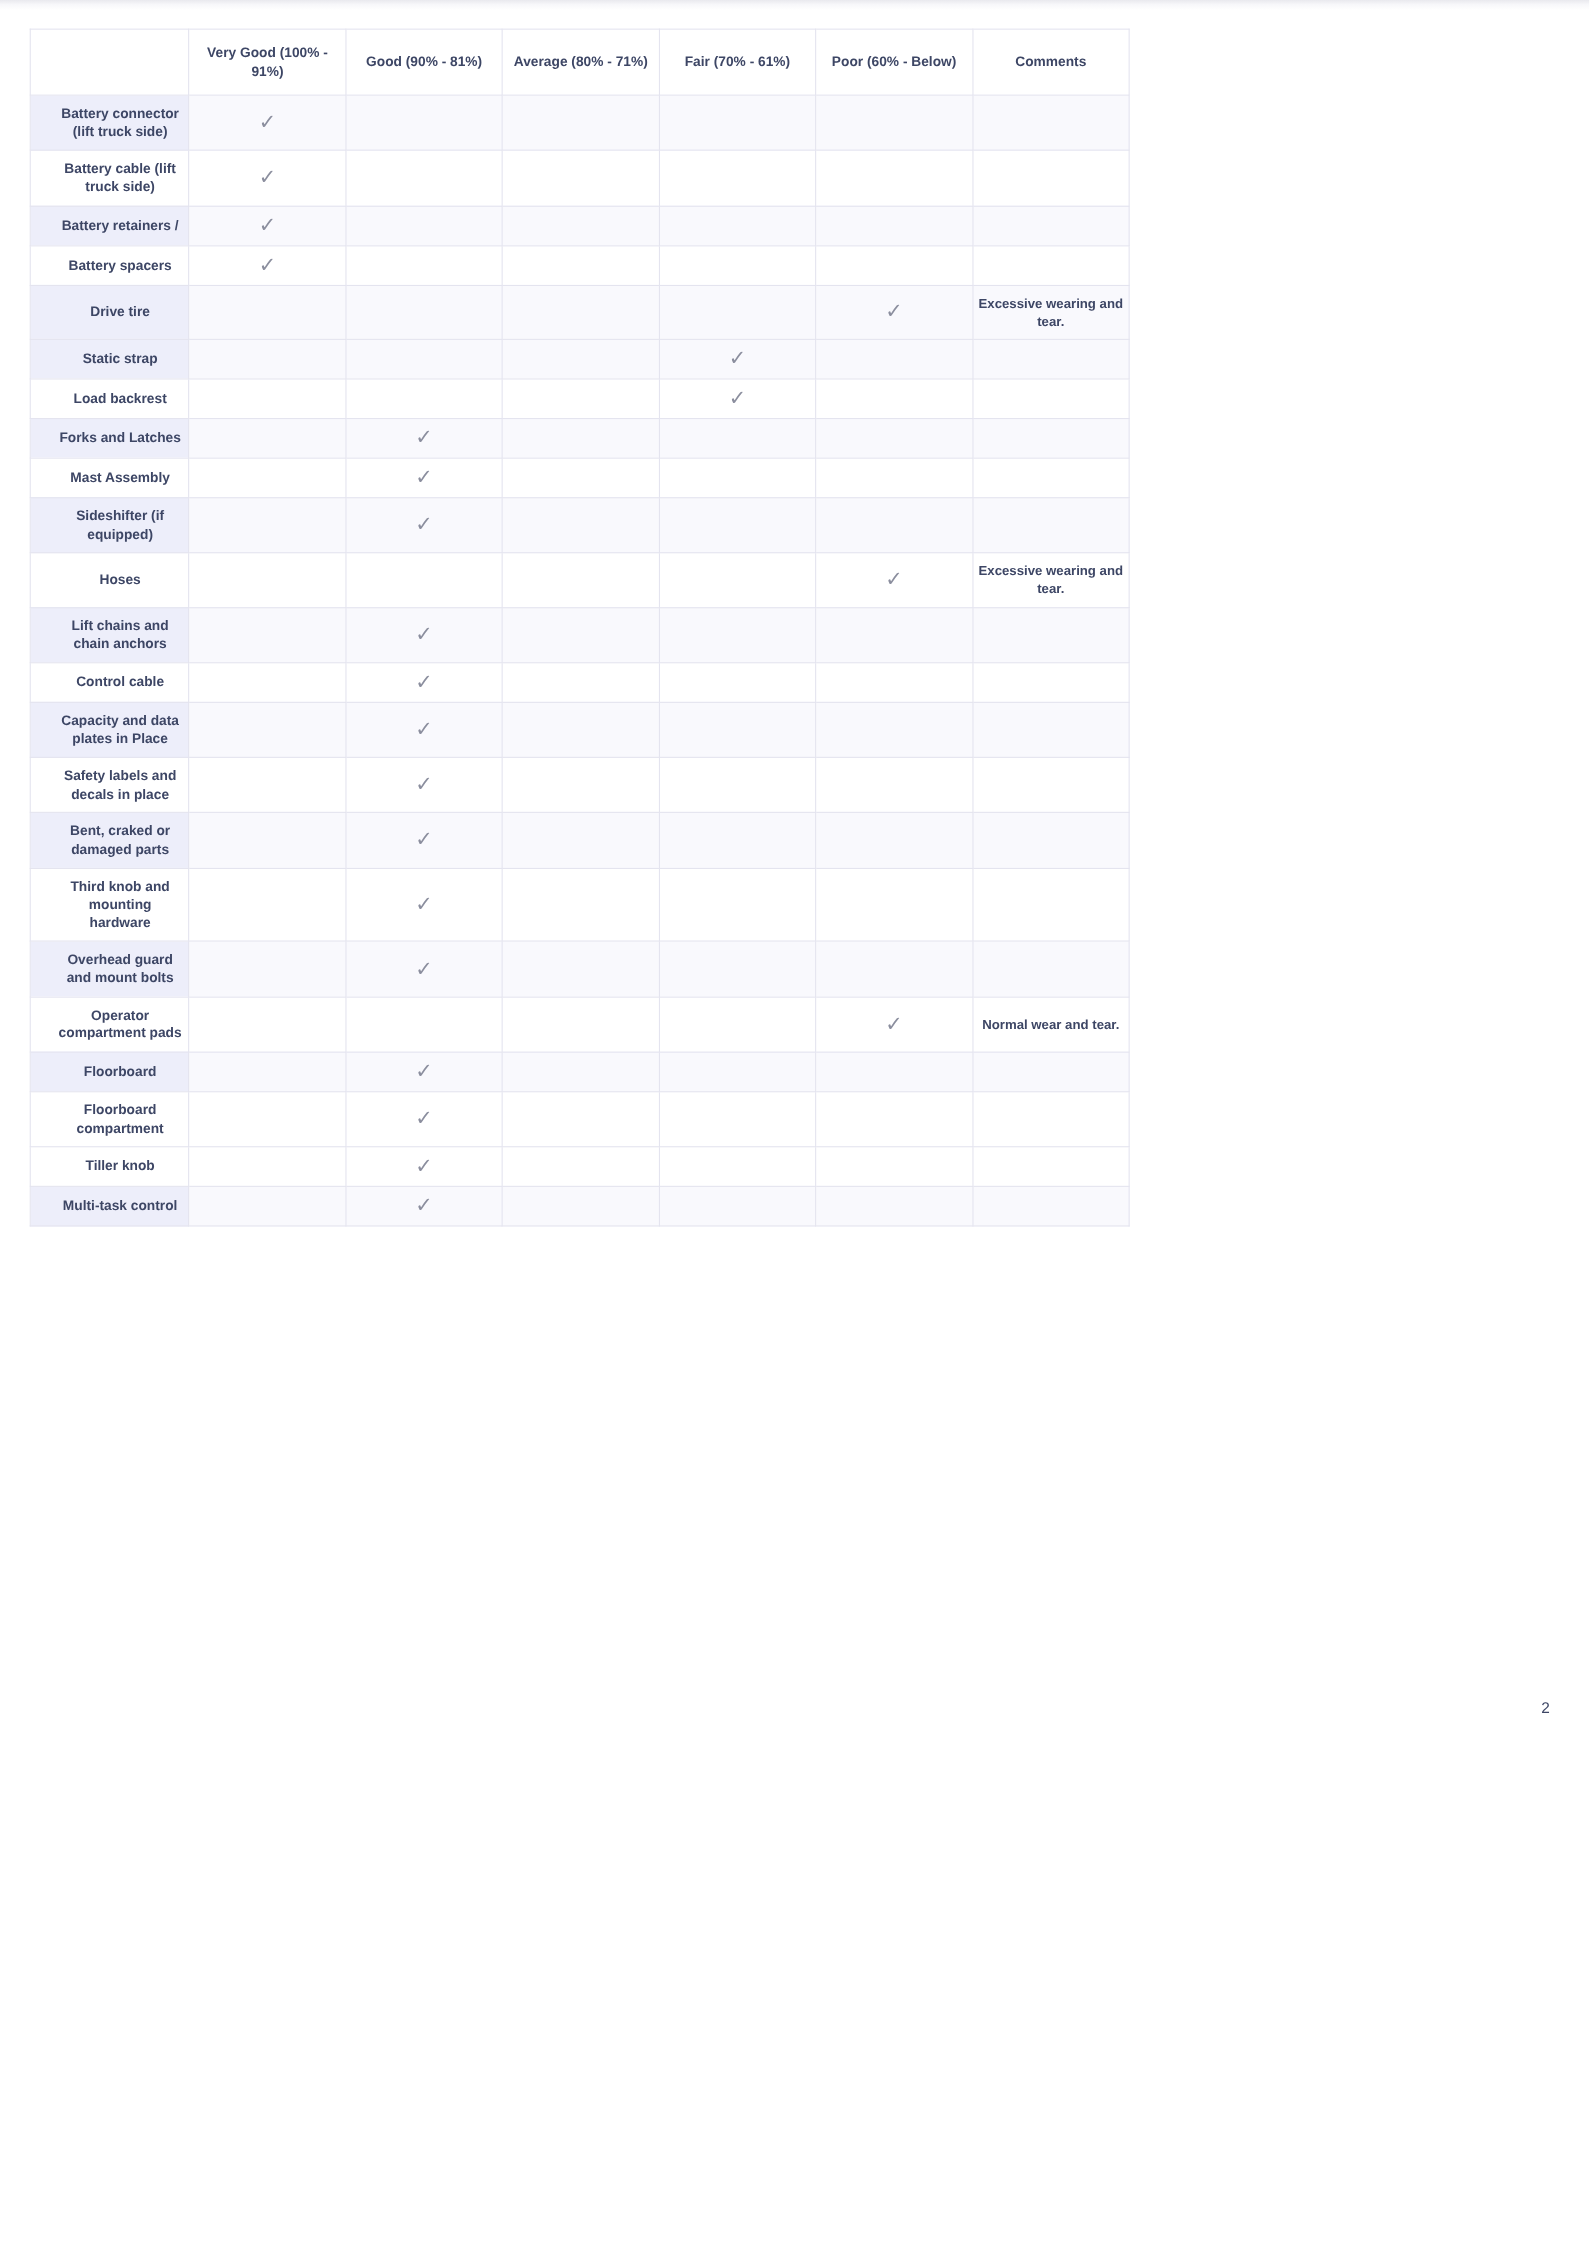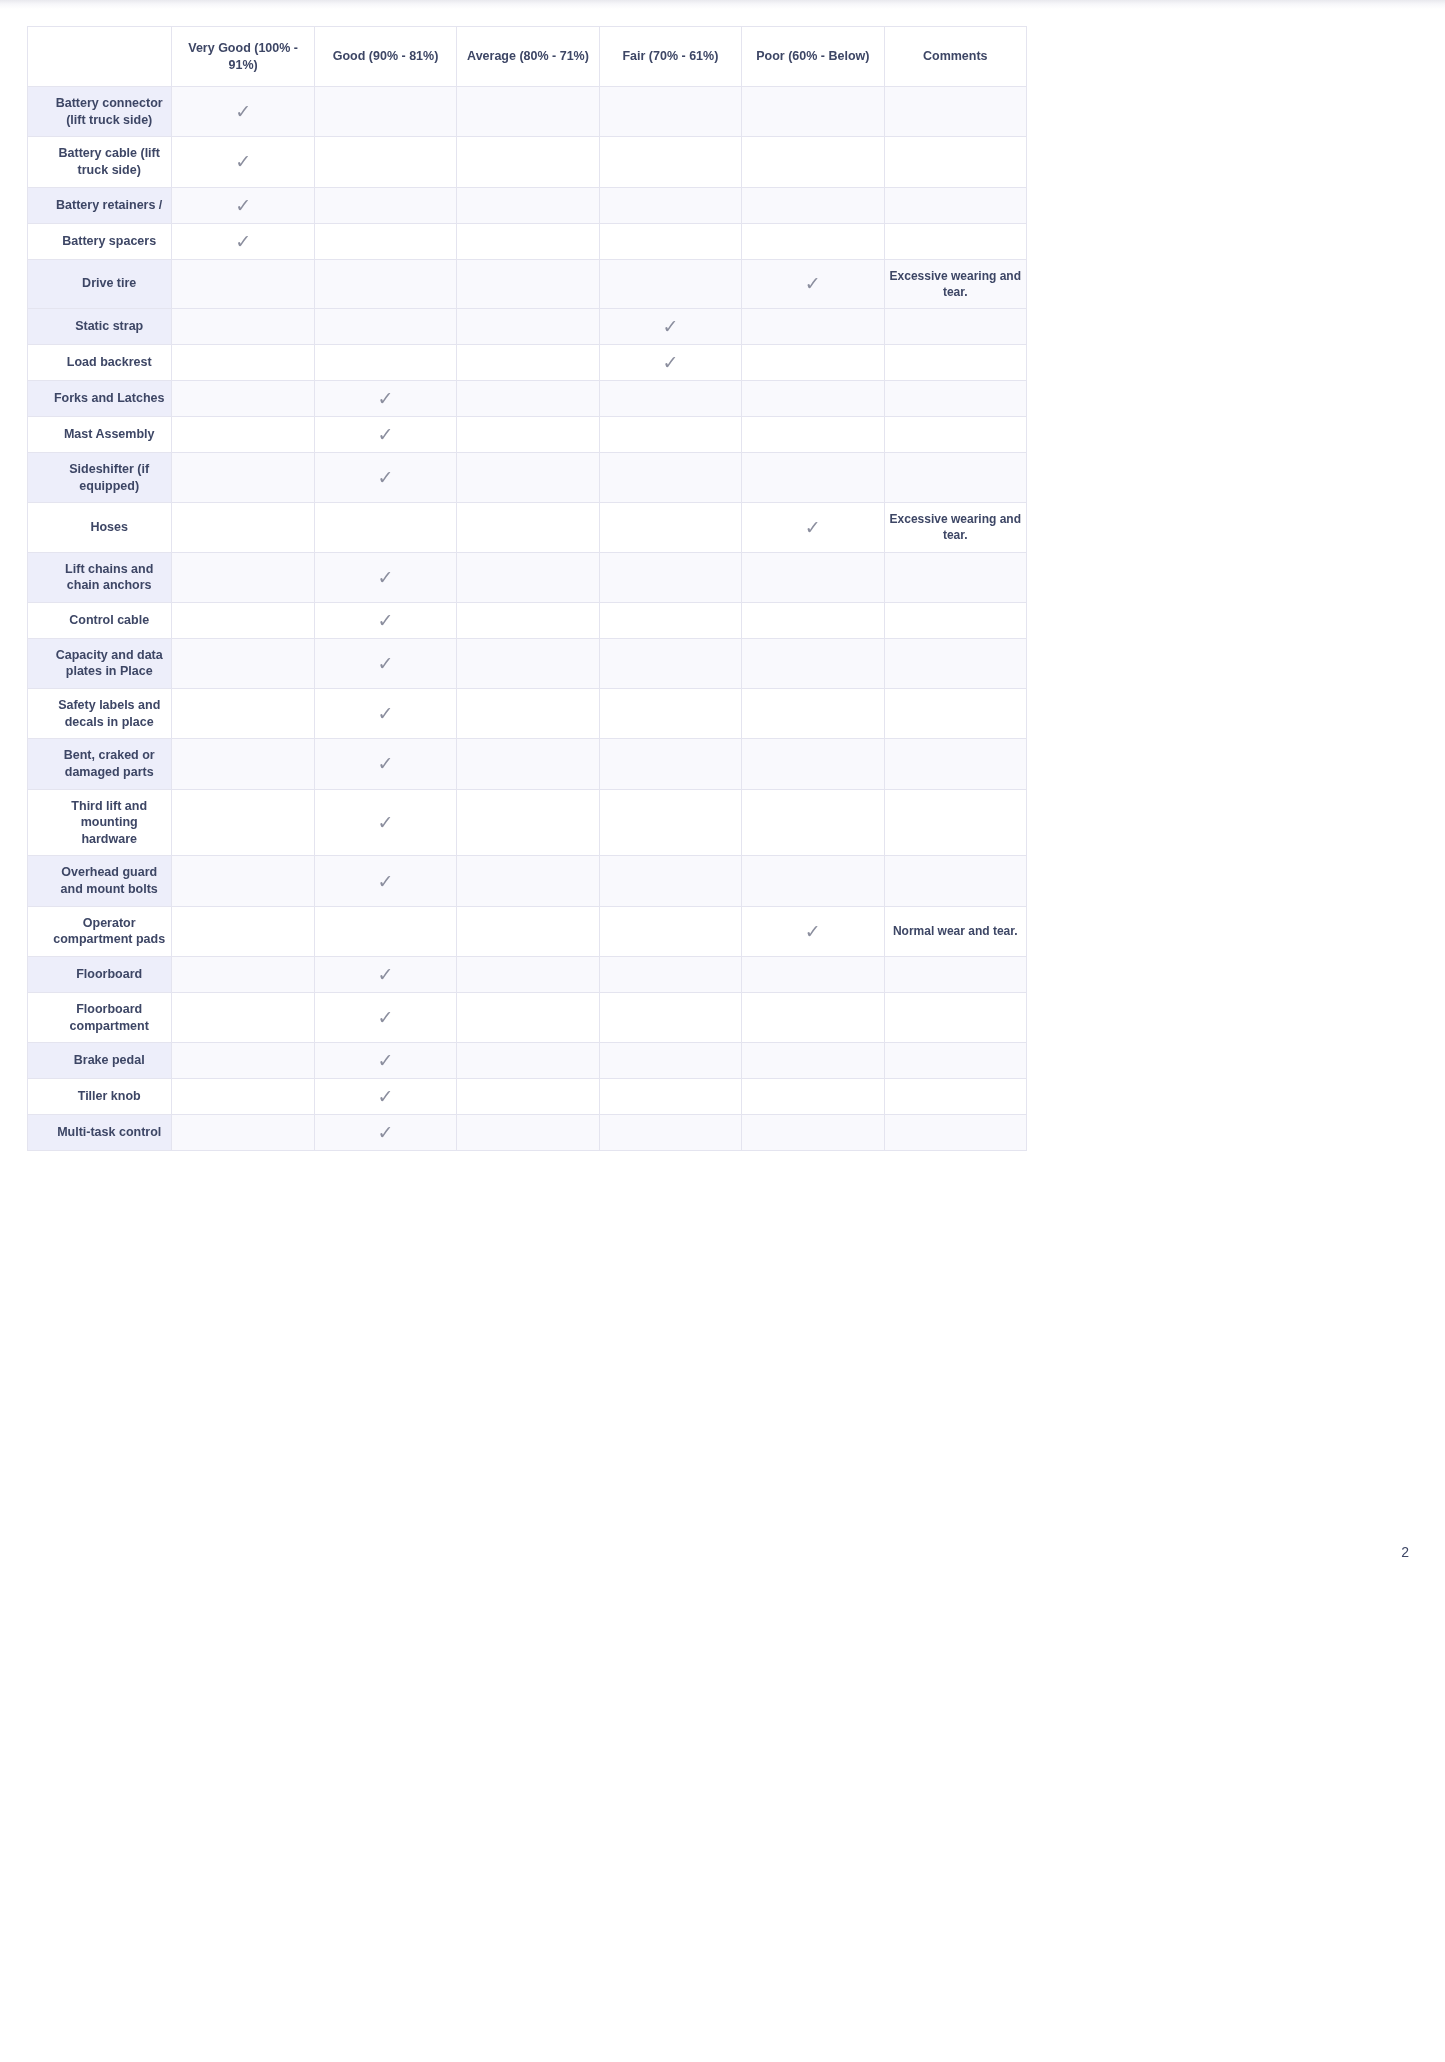--- a/index.html
+++ b/index.html
@@ -277,21 +277,21 @@
           <tr class="odd">
             <td class="rowlabel">Bent, craked or damaged parts</td>
             <td class="cell"></td>
             <td class="cell"><span class="check">✓</span></td>
             <td class="cell"></td>
             <td class="cell"></td>
             <td class="cell"></td>
             <td class="cell comment-text"></td>
           </tr>
           <tr class="even">
-            <td class="rowlabel">Third lift and mounting hardware</td>
+            <td class="rowlabel">Third knob and mounting hardware</td>
             <td class="cell"></td>
             <td class="cell"><span class="check">✓</span></td>
             <td class="cell"></td>
             <td class="cell"></td>
             <td class="cell"></td>
             <td class="cell comment-text"></td>
           </tr>
           <tr class="odd">
             <td class="rowlabel">Overhead guard and mount bolts</td>
             <td class="cell"></td>
@@ -314,29 +314,20 @@
             <td class="rowlabel">Floorboard</td>
             <td class="cell"></td>
             <td class="cell"><span class="check">✓</span></td>
             <td class="cell"></td>
             <td class="cell"></td>
             <td class="cell"></td>
             <td class="cell comment-text"></td>
           </tr>
           <tr class="even">
             <td class="rowlabel">Floorboard compartment</td>
-            <td class="cell"></td>
-            <td class="cell"><span class="check">✓</span></td>
-            <td class="cell"></td>
-            <td class="cell"></td>
-            <td class="cell"></td>
-            <td class="cell comment-text"></td>
-          </tr>
-          <tr class="odd">
-            <td class="rowlabel">Brake pedal</td>
             <td class="cell"></td>
             <td class="cell"><span class="check">✓</span></td>
             <td class="cell"></td>
             <td class="cell"></td>
             <td class="cell"></td>
             <td class="cell comment-text"></td>
           </tr>
           <tr class="even">
             <td class="rowlabel">Tiller knob</td>
             <td class="cell"></td>

